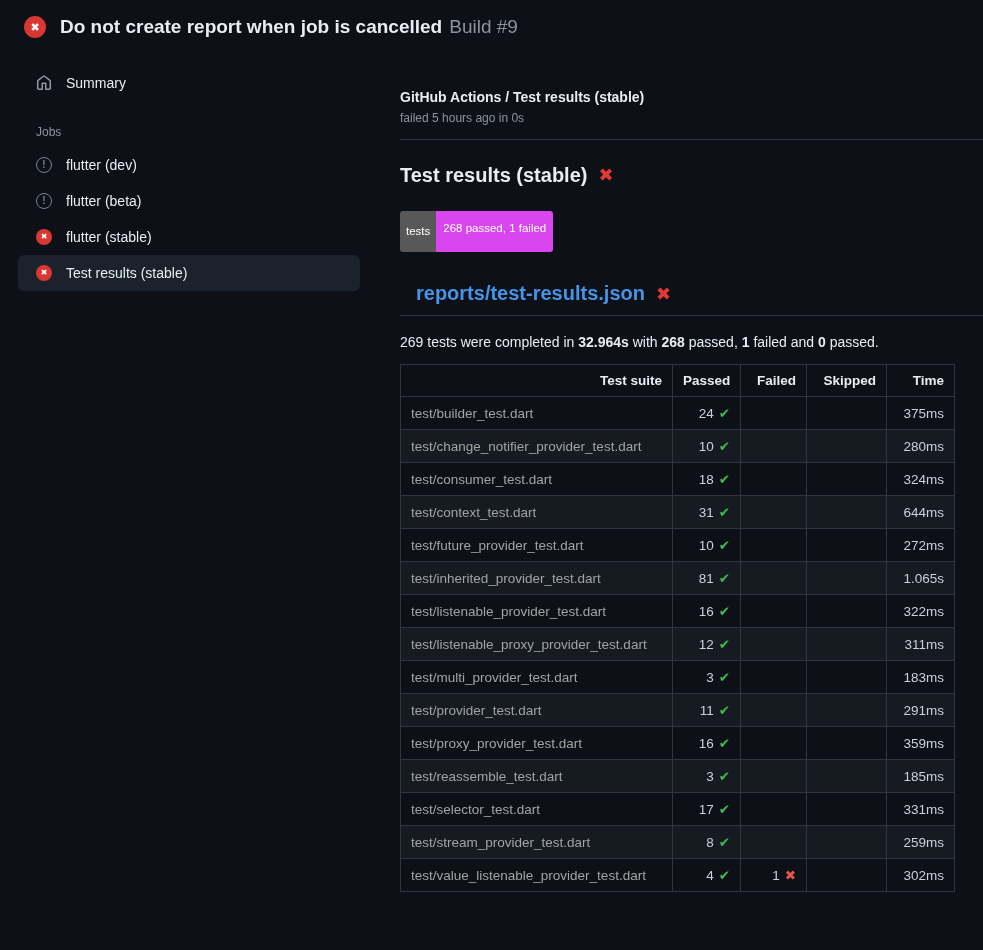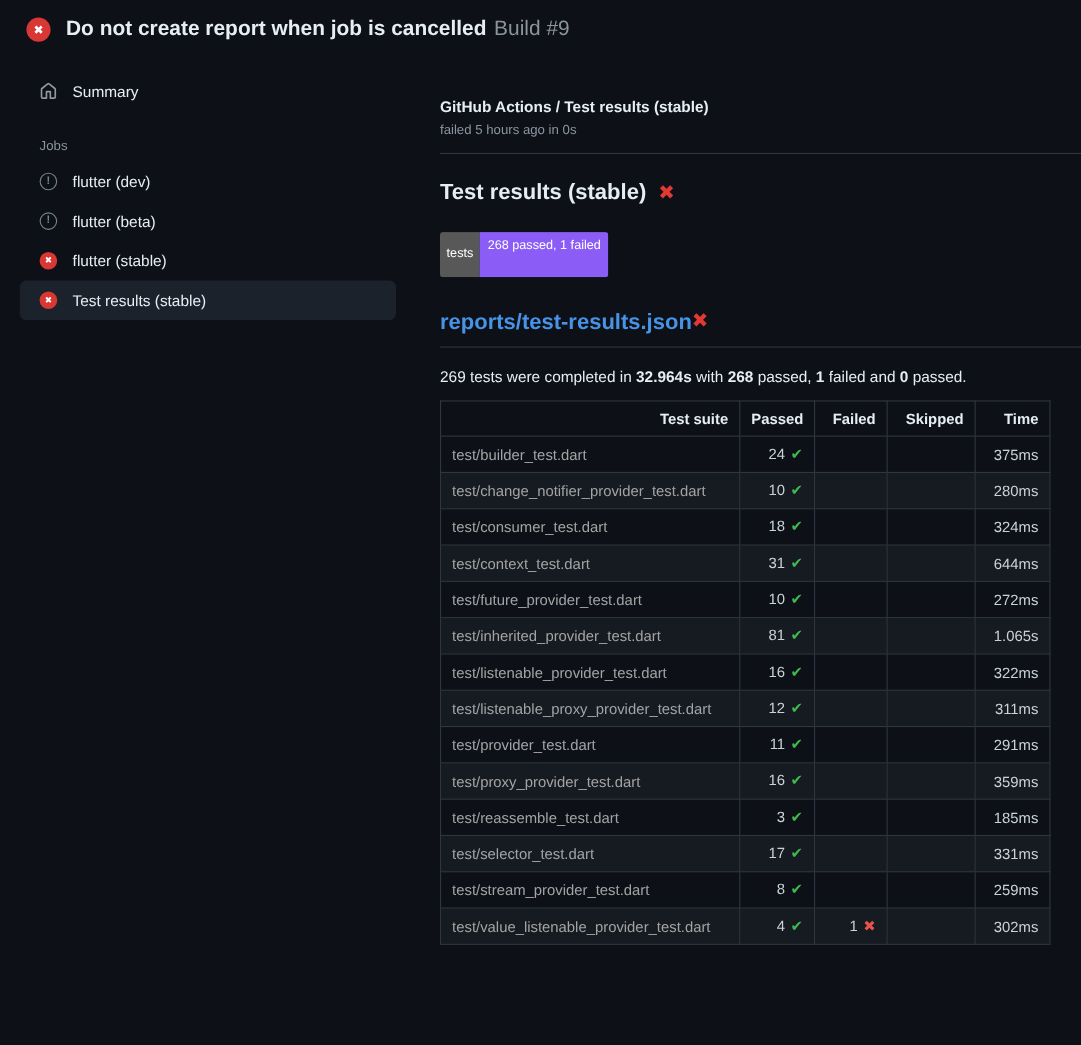--- a/index.html
+++ b/index.html
@@ -47,22 +47,22 @@
 
   
   .main { flex: 1 1 auto; padding-top: 40px; min-width: 0; }
   .breadcrumb { font-weight: 700; font-size: 14px; }
   .status-line { color: #8b949e; font-size: 12px; margin-top: 6px; }
   hr.sep { border: none; border-top: 1px solid #30363d; margin: 14px 0 0 0; }
   .section-title { display: flex; align-items: center; gap: 11px; font-size: 20px; font-weight: 700; margin-top: 24px; }
   .x-mark { color: #e23a32; font-weight: 700; font-size: 18px; line-height: 1; }
   .badge { display: inline-flex; margin-top: 24px; font-size: 11.5px; line-height: 1; border-radius: 3px; overflow: hidden; color: #fff; }
   .badge .badge-label { background: #585858; padding: 15px 6px; }
-  .badge .badge-value { background: #8b5cf6; padding: 7px 7px; }
-  .report-title { display: flex; margin-top: 30px; font-size: 20px; font-weight: 700; }
+  .badge .badge-value { background: #d946ef; padding: 12px 7px; }
+  .report-title { display: flex; align-items: center; gap: 11px; margin-top: 30px; font-size: 20px; font-weight: 700; margin-left: 16px; }
   .report-title a { color: #4793e6; text-decoration: none; }
   .report-title + hr.sep { margin-top: 10px; }
   .summary-line { margin-top: 18px; font-size: 14px; color: #e6edf3; }
   .summary-line b { font-weight: 700; }
 
   
   table.results { border-collapse: collapse; margin-top: 14px; width: 554px; font-size: 13.5px; table-layout: fixed; }
   .results th, .results td { border: 1px solid #30363d; padding: 8px 10px; white-space: nowrap; overflow: hidden; }
   .results th { font-weight: 700; text-align: right; }
   .results th.col-suite { text-align: right; }
@@ -209,20 +209,27 @@
       </tr>
 
       <tr>
         <td class="suite"><a class="suite-link">test/listenable_proxy_provider_test.dart</a></td>
         <td class="passed"><span class="num">12</span><span class="check-icon">✔</span></td>
         <td class="failed"></td>
         <td class="skipped"></td>
         <td class="time">311ms</td>
       </tr>
 
+      <tr>
+        <td class="suite"><a class="suite-link">test/multi_provider_test.dart</a></td>
+        <td class="passed"><span class="num">3</span><span class="check-icon">✔</span></td>
+        <td class="failed"></td>
+        <td class="skipped"></td>
+        <td class="time">183ms</td>
+      </tr>
 
       <tr>
         <td class="suite"><a class="suite-link">test/provider_test.dart</a></td>
         <td class="passed"><span class="num">11</span><span class="check-icon">✔</span></td>
         <td class="failed"></td>
         <td class="skipped"></td>
         <td class="time">291ms</td>
       </tr>
 
       <tr>

